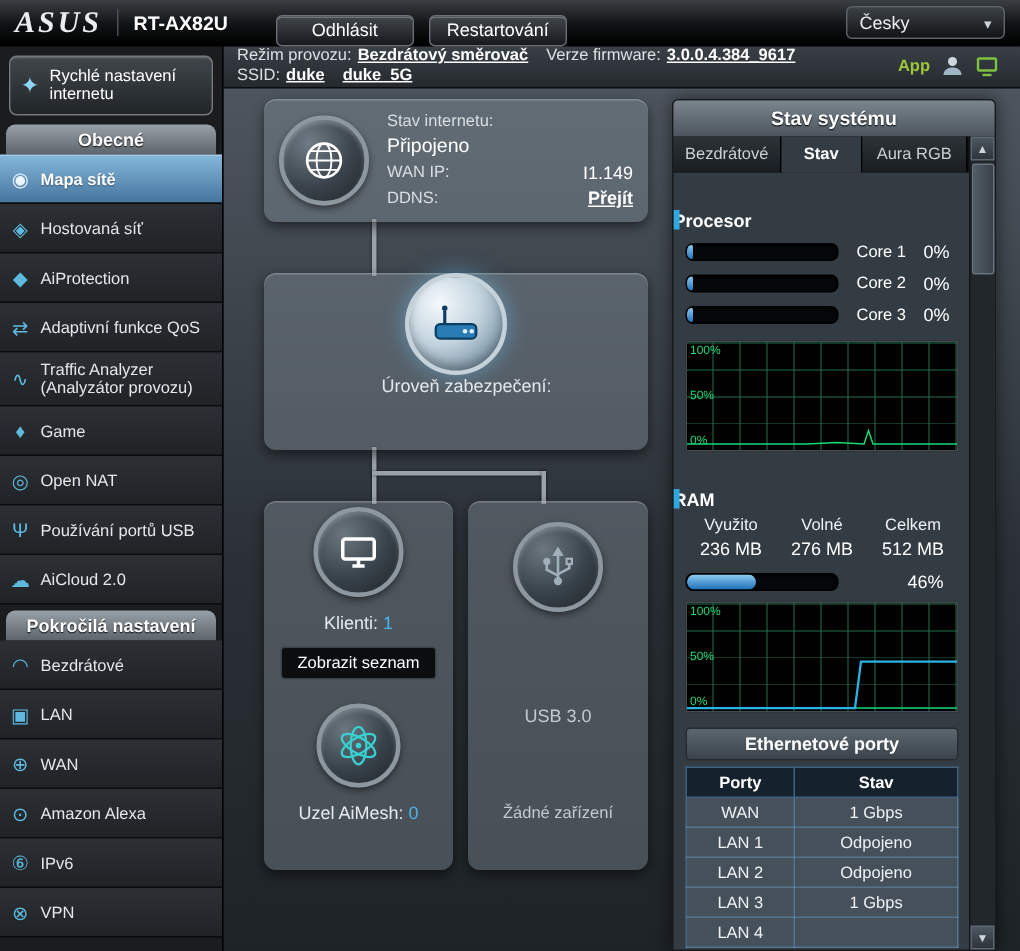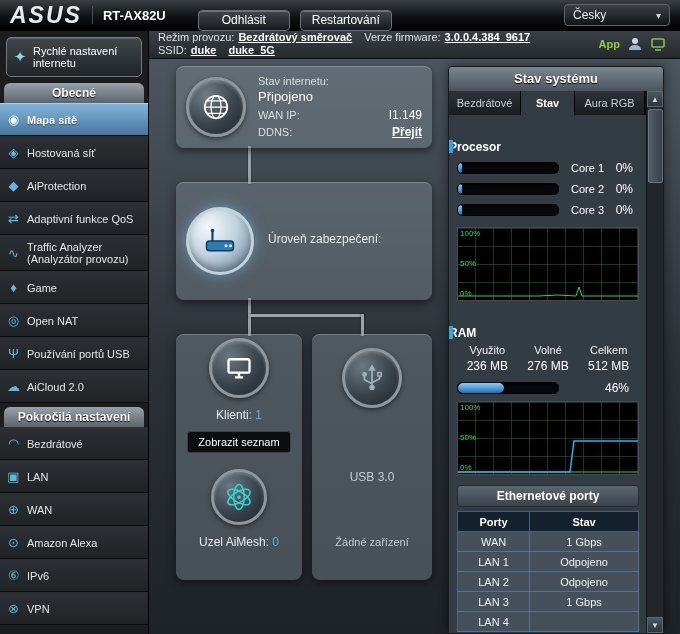--- a/index.html
+++ b/index.html
@@ -4,22 +4,22 @@
 <style>
   html,body{margin:0;padding:0;background:#000;}
   .screen{position:relative;width:680px;height:634px;overflow:hidden;
           font-family:"Liberation Sans","DejaVu Sans",sans-serif;
           background:#16191c;color:#e8ecef;font-size:12px;}
 
   
   .topbar{position:absolute;left:0;top:0;width:680px;height:30px;
           background:linear-gradient(#3b3f43,#101214 55%,#000);
           border-bottom:1px solid #000;display:flex;align-items:center;z-index:30;}
-  .logo{font-style:italic;font-weight:bold;font-size:23px;letter-spacing:2px;
-        color:#e9edf0;margin:0 10px 0 10px;cursor:pointer;}
+  .logo{font-style:italic;font-weight:bold;font-size:20px;letter-spacing:2px;
+        color:#e9edf0;margin:0 10px 0 10px;cursor:pointer;font-family:Liberation Serif, serif;}
   .tb-divider{width:1px;height:18px;background:#4a4f54;margin-right:10px;}
   .model{font-weight:bold;font-size:13px;color:#fff;margin-right:32px;}
   .tb-btn{background:linear-gradient(#42474c,#17191c);border:1px solid #6a7076;
           border-radius:4px;color:#fff;font-size:12px;height:21px;min-width:92px;
           margin-right:10px;cursor:pointer;font-family:inherit;box-shadow:inset 0 1px 0 rgba(255,255,255,.25);margin-top:10px;}
   .lang{margin-left:auto;margin-right:10px;min-width:88px;height:20px;
         background:linear-gradient(#3c4146,#121416);border:1px solid #5d646a;border-radius:4px;
         display:flex;align-items:center;justify-content:space-between;padding:0 8px;cursor:pointer;}
   .caret::before{content:"▾";color:#cfd6db;font-size:10px;}
 
@@ -73,21 +73,21 @@
   .i-vpn::before{content:"⊗";}
 
   
   .main{position:absolute;left:148px;top:58px;width:532px;height:576px;
         background:linear-gradient(#4d565f,#2a3036 55%,#1e2327);}
   .card{position:absolute;background:rgba(128,140,150,.42);border-radius:8px;
         box-shadow:0 3px 8px rgba(0,0,0,.5),inset 0 1px 0 rgba(255,255,255,.22);}
   .connector{position:absolute;background:#9aa2aa;box-shadow:0 0 2px rgba(0,0,0,.6);}
 
   .card-internet{left:28px;top:8px;width:256px;height:82px;display:flex;align-items:center;padding:0 10px;box-sizing:border-box;}
-  .card-security{left:28px;top:124px;width:256px;height:118px;display:flex;align-items:center;padding:0 10px;box-sizing:border-box;}
+  .card-security{left:28px;top:124px;width:256px;height:118px;display:flex;align-items:center;padding:0 10px;box-sizing:border-box;flex-direction:column;}
   .card-clients{left:28px;top:276px;width:126px;height:246px;display:flex;flex-direction:column;align-items:center;padding-top:4px;box-sizing:border-box;}
   .card-usb{left:164px;top:276px;width:120px;height:246px;display:flex;flex-direction:column;align-items:center;padding-top:14px;box-sizing:border-box;gap:48px;}
 
   .circle{border-radius:50%;display:flex;align-items:center;justify-content:center;cursor:pointer;flex:none;}
   .c-globe{width:54px;height:54px;border:3px solid #8d979f;
            background:radial-gradient(circle at 32% 28%,#707c86,#3a434b 55%,#20262b);
            box-shadow:0 2px 5px rgba(0,0,0,.5),inset 0 2px 3px rgba(255,255,255,.25);}
   .c-router{width:62px;height:62px;border:3px solid #c6d2da;
             background:radial-gradient(circle at 32% 28%,#f4f9fc,#c2d3de 45%,#7d95a6 80%,#5c7688);
             box-shadow:0 0 14px rgba(110,190,240,.55),inset 0 -4px 6px rgba(0,0,0,.25);}

